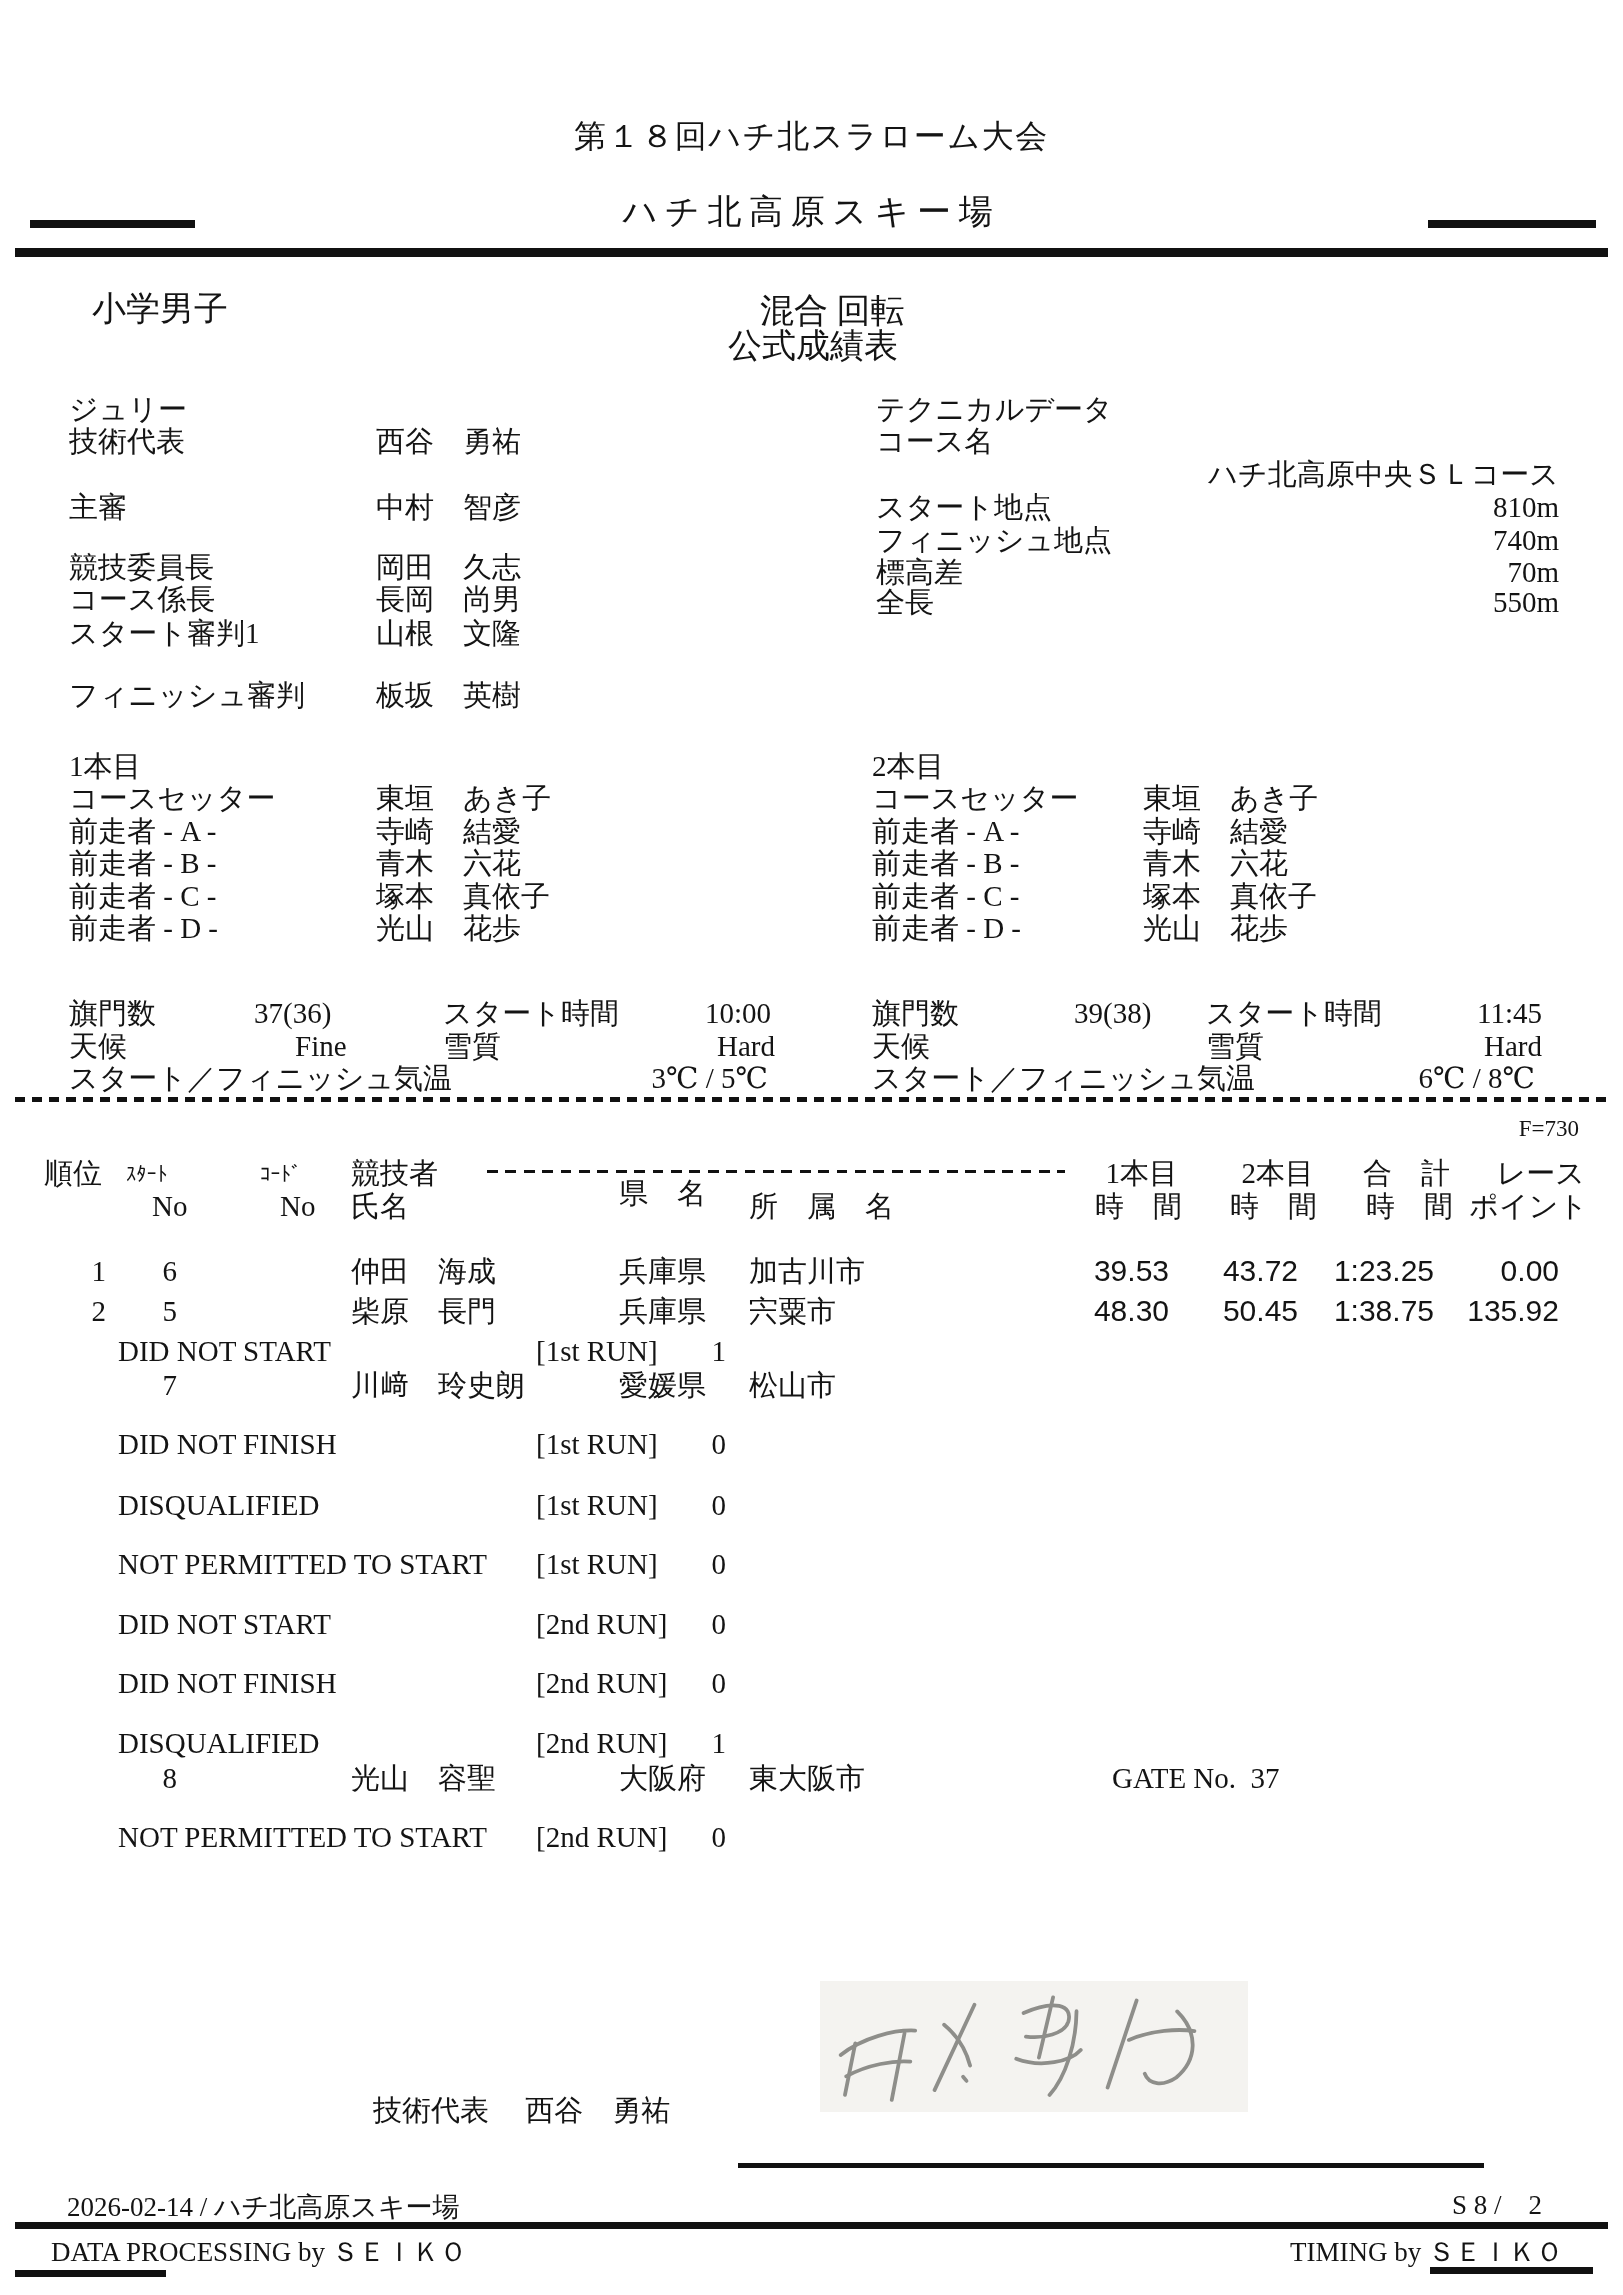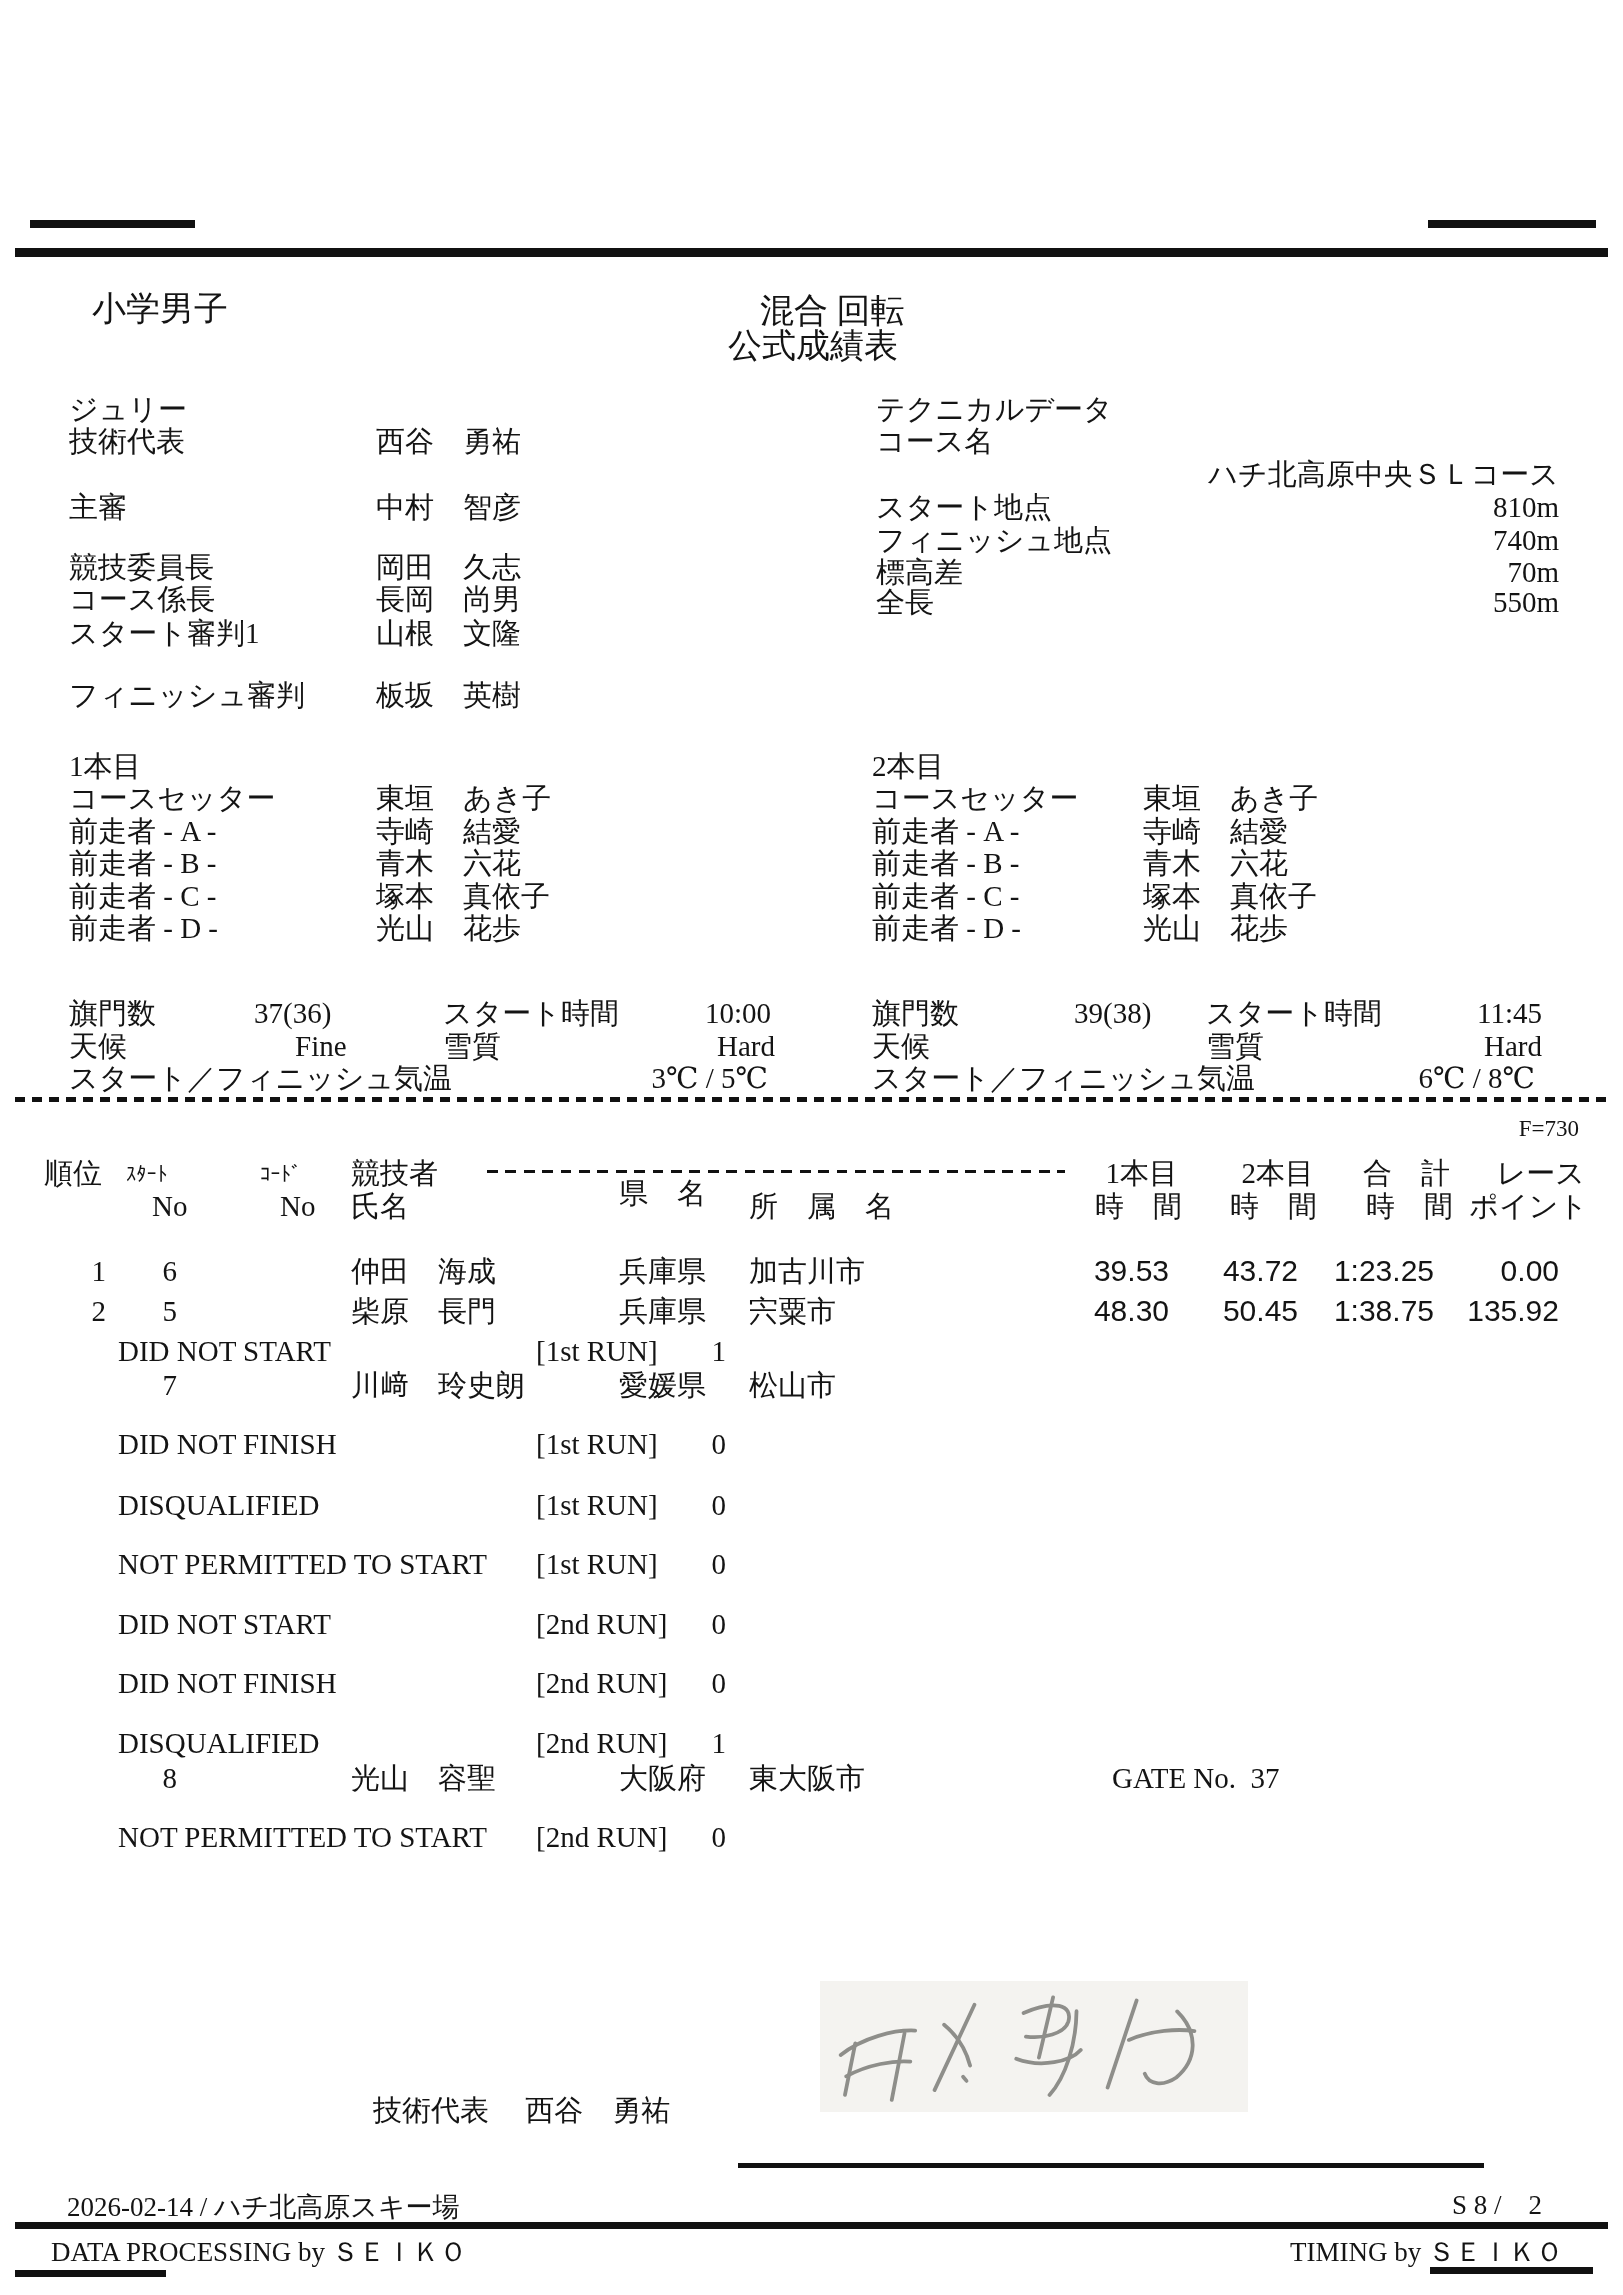--- a/index.html
+++ b/index.html
@@ -19,20 +19,22 @@
   .subtitle{position:absolute;width:100%;text-align:center;font-size:34px;letter-spacing:7.6px;}
   .big{font-size:34px;}
   .sigbox{position:absolute;left:820px;top:1981px;width:428px;height:131px;background:#f4f3f0;}
   .ftr{font-size:27px;}
 </style>
 </head>
 <body>
 
 <div id="page">
 
+  <div class="title" style="top:115px;">第１８回ハチ北スラローム大会</div>
+  <div class="subtitle" style="top:189px;">ハチ北高原スキー場</div>
   <div class="line" style="left:30px;top:220px;width:165px;height:7.6px;"></div>
   <div class="line" style="left:1428px;top:220px;width:168px;height:7.6px;"></div>
   <div class="line" style="left:15px;top:248px;width:1593px;height:8.7px;"></div>
 
   <div class="s big" style="left:92px;top:290px;">小学男子</div>
   <div class="s big" style="left:760px;top:292px;">混合 回転</div>
   <div class="s big" style="left:728px;top:327px;">公式成績表</div>
 
   <div class="s" style="left:69px;top:394px;">ジュリー</div>
   <div class="s" style="left:69px;top:426px;">技術代表</div>

